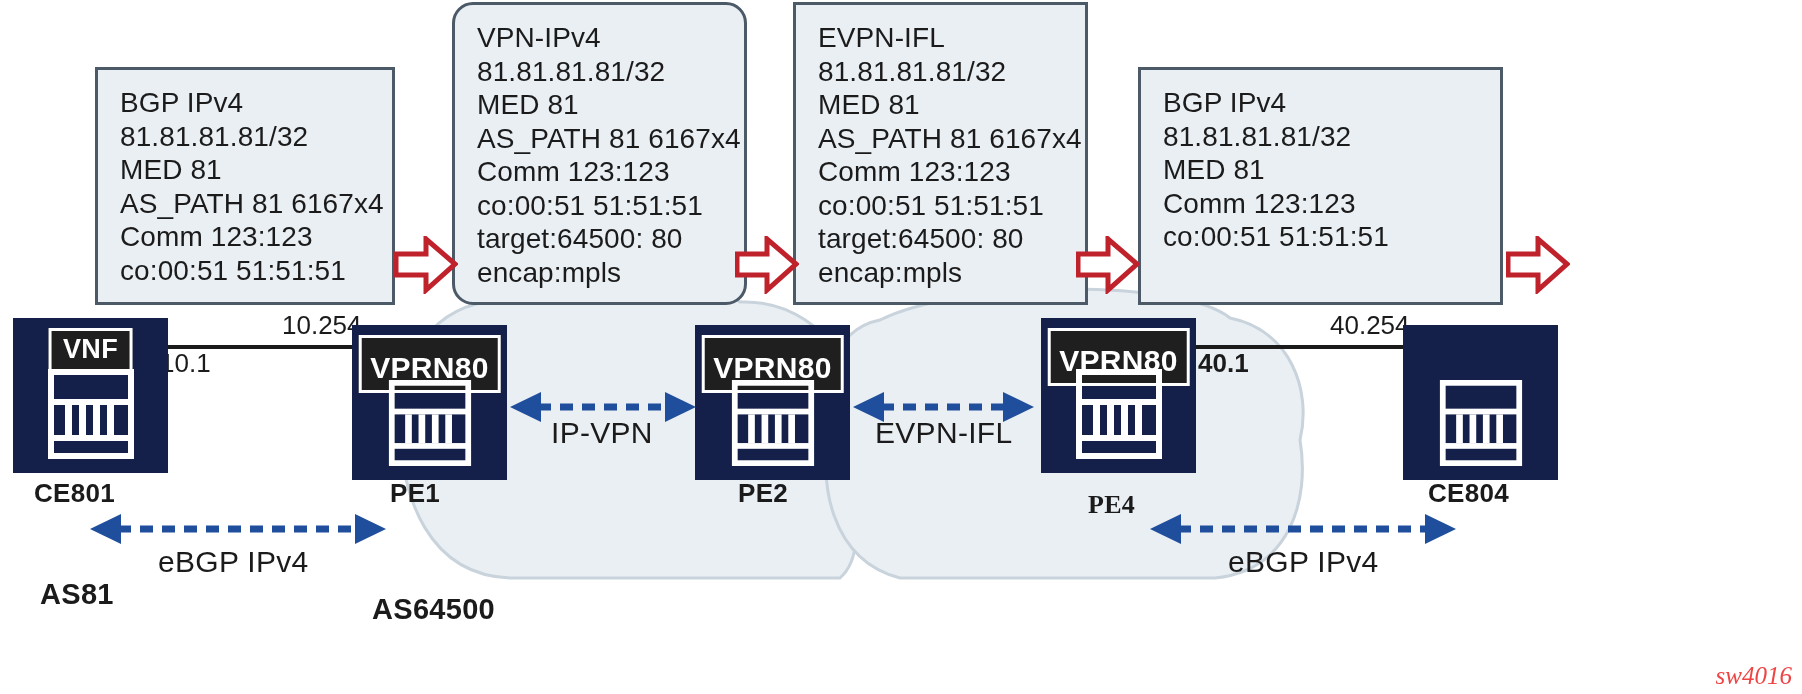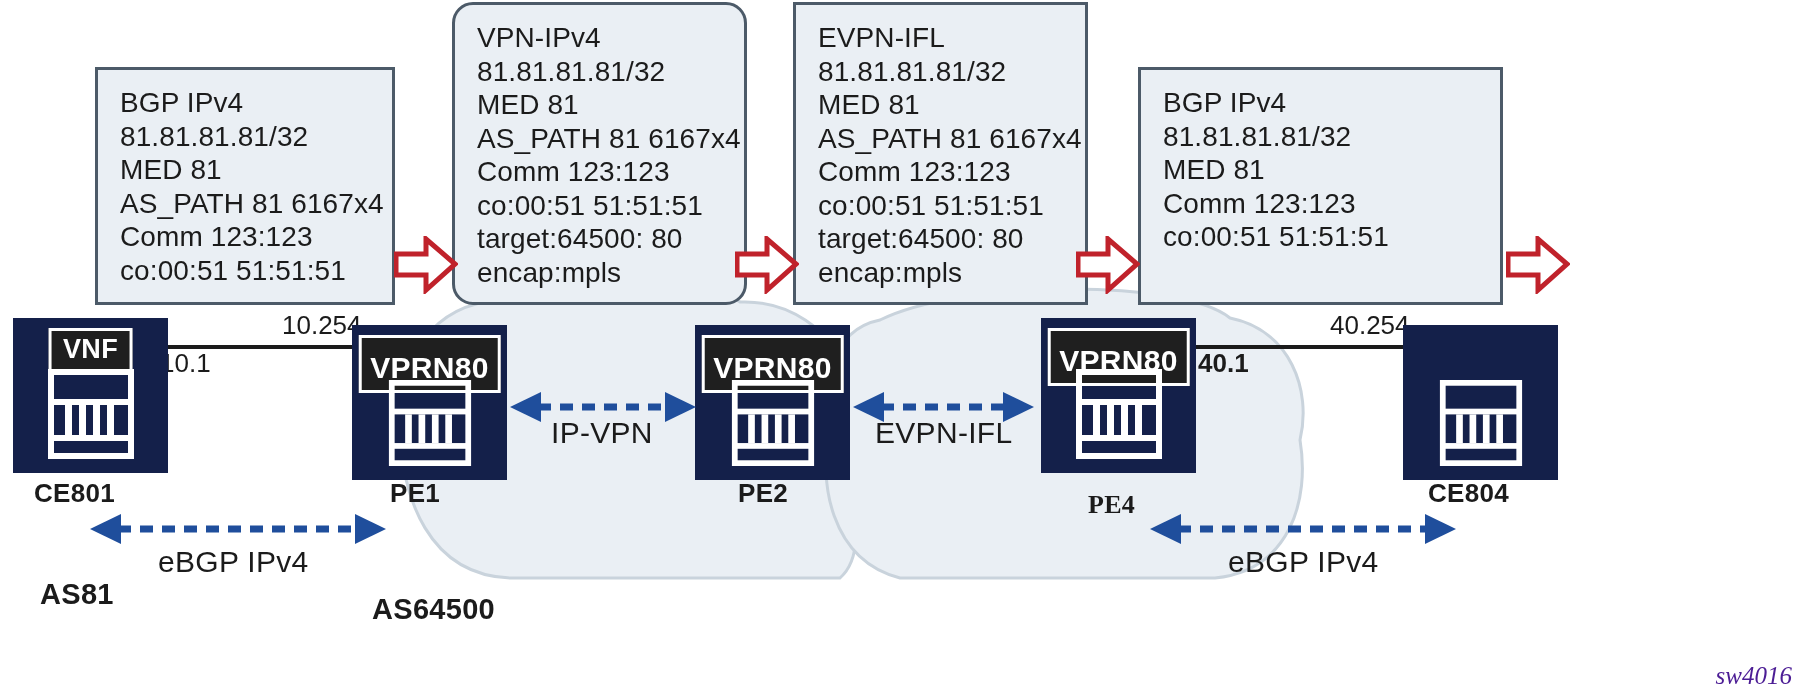--- a/index.html
+++ b/index.html
@@ -121,21 +121,21 @@
   }
 
   
   .watermark {
     position: absolute;
     right: 10px;
     bottom: 4px;
     font-family: "Liberation Serif", serif;
     font-style: italic;
     font-size: 25px;
-    color: #4c1d95;
+    color: #ef4444;
   }
 </style>
 </head>
 <body>
 
 <div id="canvas">
 
   <svg class="cloud-layer" viewBox="0 0 1802 694" xmlns="http://www.w3.org/2000/svg">
     <path d="M 500 300 C 430 305 400 360 400 420 C 400 500 430 575 510 578
              L 840 578 C 860 560 860 520 845 500 C 880 470 880 400 845 370

